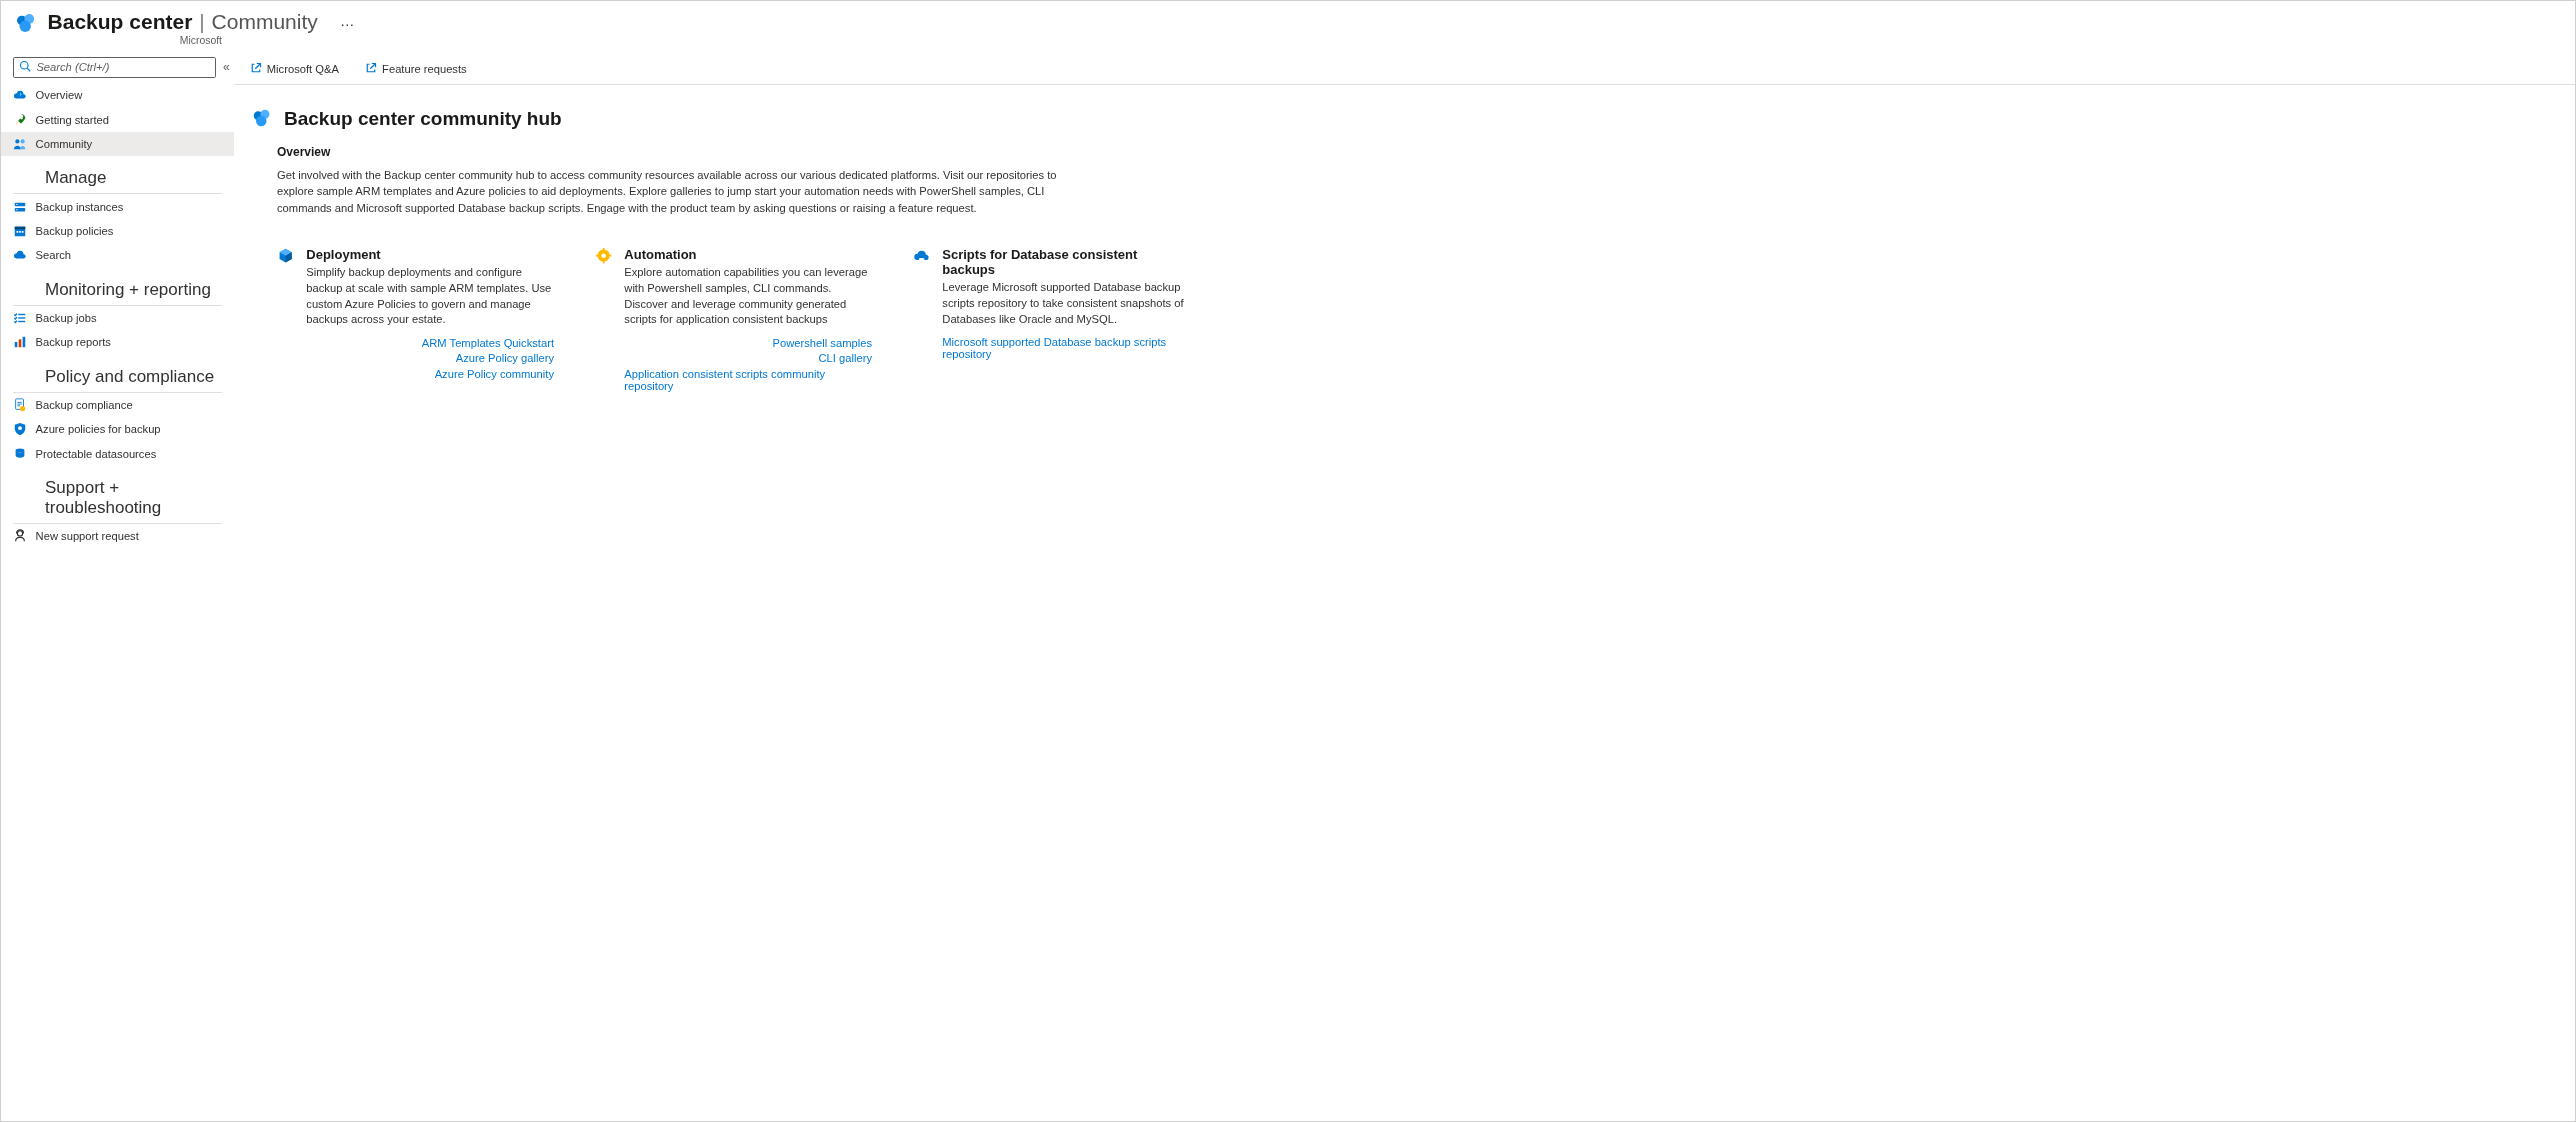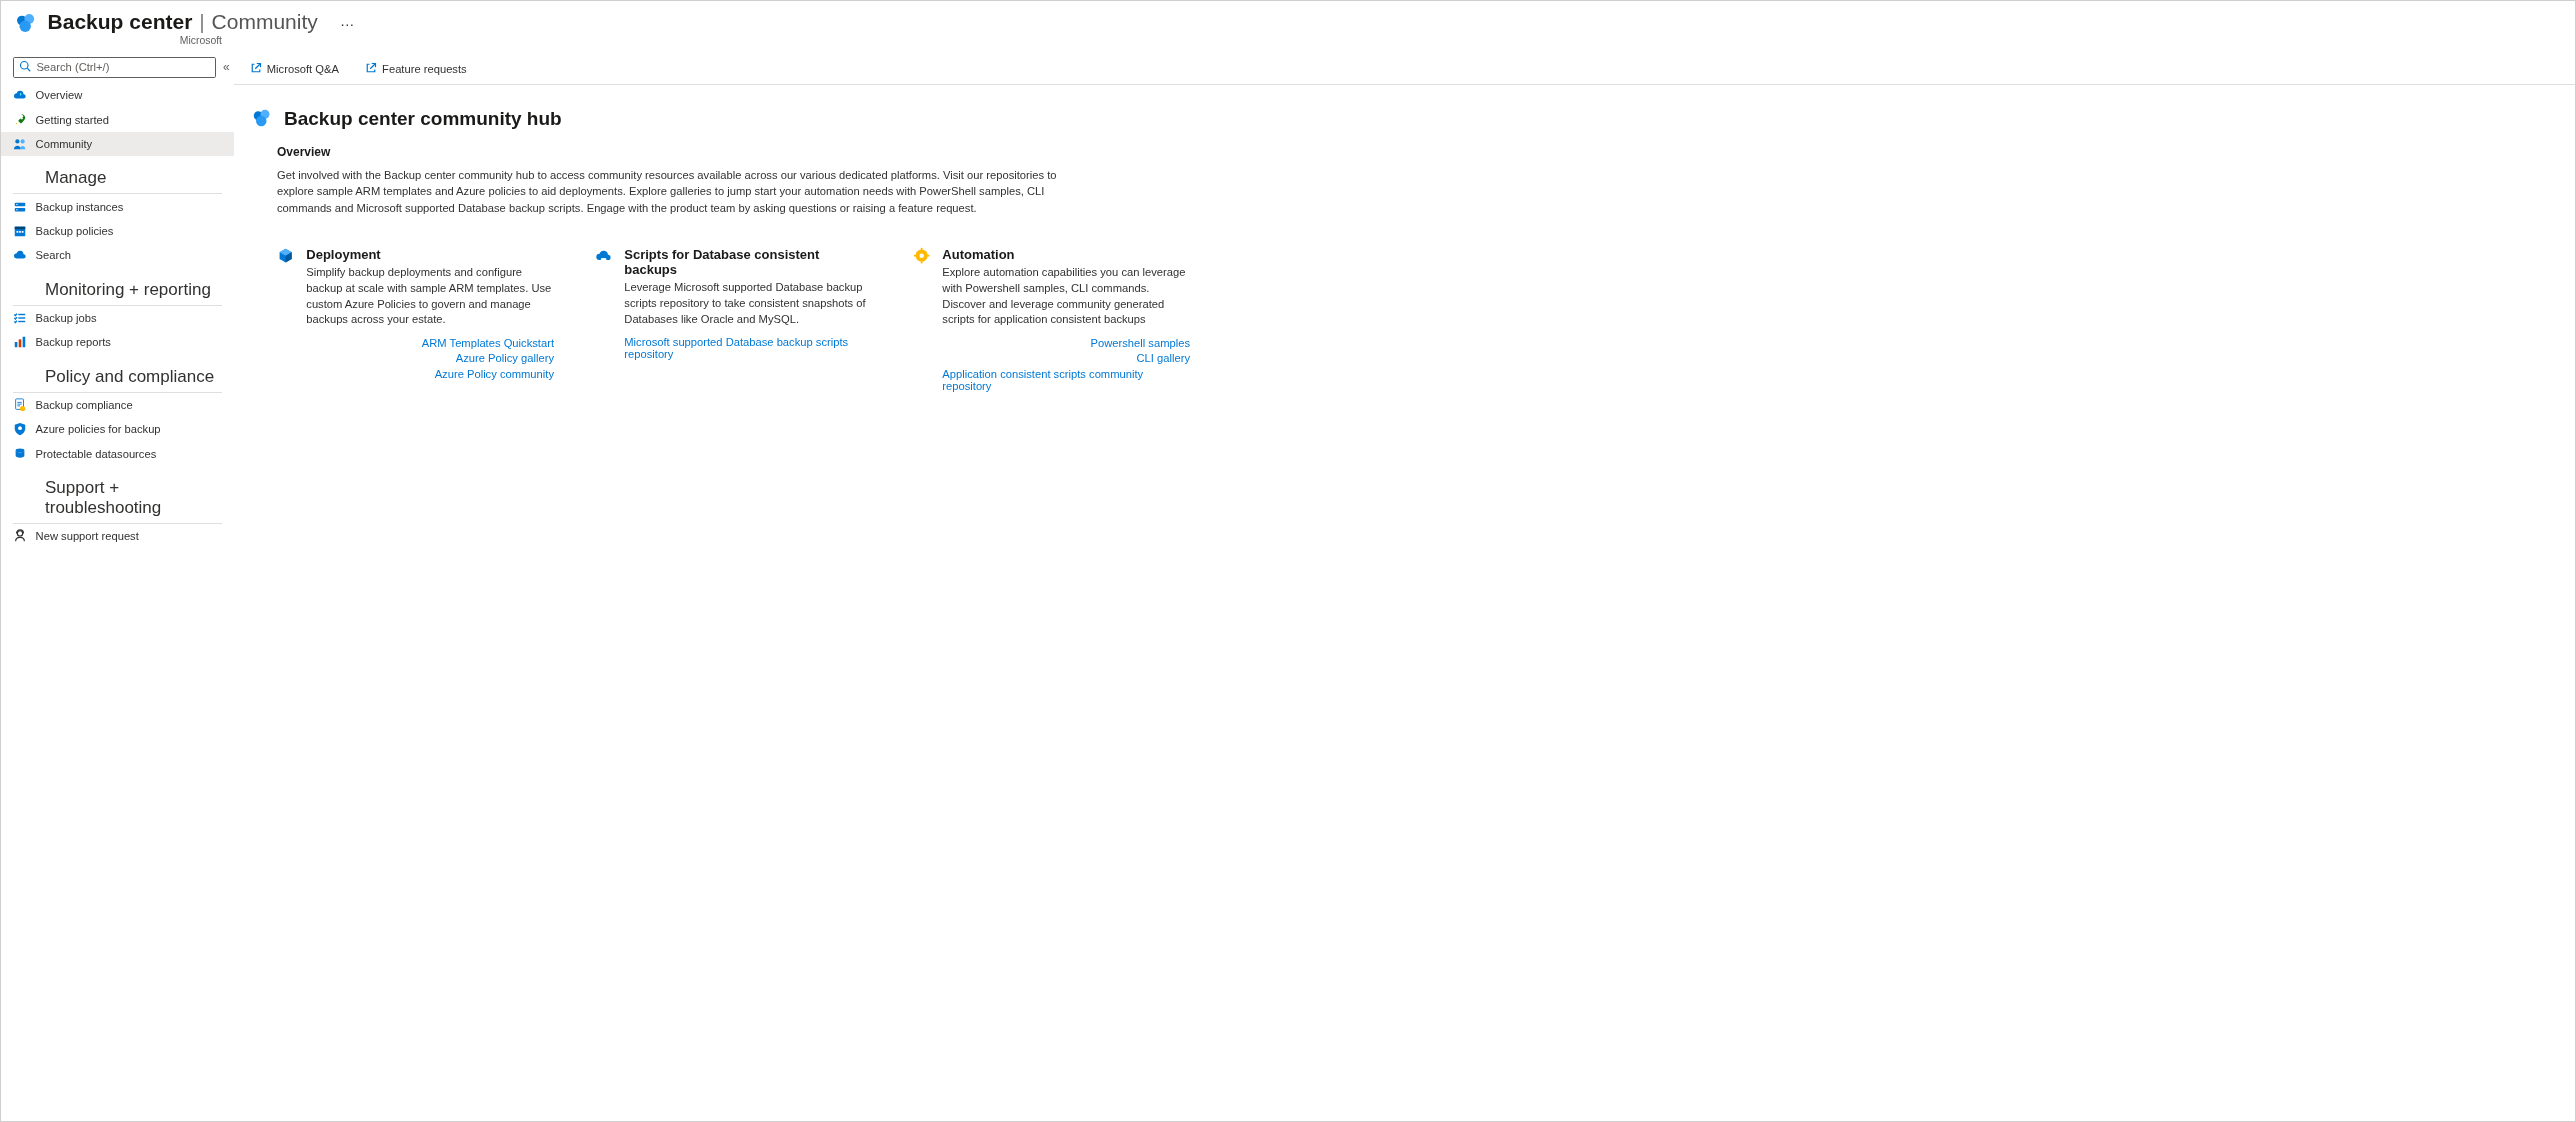--- a/index.html
+++ b/index.html
@@ -58,20 +58,21 @@
     color: #605e5c;
     background: #fff;
   }
   .search-input {
     border: none;
     outline: none;
     flex: 1;
     font-size: 11.2px;
     color: #323130;
     background: transparent;
+    font-style: italic;
   }
   .search-input::placeholder { color: #605e5c; }
   .collapse-chevrons { color: #605e5c; cursor: pointer; font-size: 12px; letter-spacing: -4.3px; }
 
   .nav-item {
     display: flex;
     align-items: center;
     gap: 8.6px;
     padding: 5.2px 12px;
     cursor: pointer;
@@ -387,33 +388,20 @@
                   <path fill="#50b0ff" d="M10 2l7 4-7 4-7-4 7-4z"></path>
                   <path fill="#005a9e" d="M10 10l7-4v8l-7 4V10z"></path>
                 </svg></span>
               <div class="card-body">
                 <div class="card-title">Deployment</div>
                 <div class="card-desc">Simplify backup deployments and configure backup at scale with sample ARM templates. Use custom Azure Policies to govern and manage backups across your estate.</div>
                 <div class="card-links">
                   <a>ARM Templates Quickstart</a>
                   <a>Azure Policy gallery</a>
                   <a>Azure Policy community</a>
-                </div>
-              </div>
-            </div>
-            <div class="card">
-              <span class="card-icon"><svg viewBox="0 0 20 20">
-                  <path fill="#0078d4" d="M15 9a5 5 0 00-9.7-1.3A3.6 3.6 0 005 15h10a3 3 0 000-6z"></path>
-                  <ellipse cx="10" cy="14" rx="3.5" ry="1.4" fill="#fff"></ellipse>
-                </svg></span>
-              <div class="card-body">
-                <div class="card-title">Scripts for Database consistent backups</div>
-                <div class="card-desc">Leverage Microsoft supported Database backup scripts repository to take consistent snapshots of Databases like Oracle and MySQL.</div>
-                <div class="card-links">
-                  <a>Microsoft supported Database backup scripts repository</a>
                 </div>
               </div>
             </div>
             <div class="card">
               <span class="card-icon"><svg viewBox="0 0 20 20">
                   <circle cx="10" cy="10" r="7" fill="#ffb900"></circle>
                   <circle cx="10" cy="10" r="2.6" fill="#fff"></circle>
                   <g fill="#ffb900">
                     <rect x="9" y="1" width="2" height="4"></rect>
                     <rect x="9" y="15" width="2" height="4"></rect>
@@ -424,19 +412,32 @@
               <div class="card-body">
                 <div class="card-title">Automation</div>
                 <div class="card-desc">Explore automation capabilities you can leverage with Powershell samples, CLI commands. Discover and leverage community generated scripts for application consistent backups</div>
                 <div class="card-links">
                   <a>Powershell samples</a>
                   <a>CLI gallery</a>
                   <a>Application consistent scripts community repository</a>
                 </div>
               </div>
             </div>
+            <div class="card">
+              <span class="card-icon"><svg viewBox="0 0 20 20">
+                  <path fill="#0078d4" d="M15 9a5 5 0 00-9.7-1.3A3.6 3.6 0 005 15h10a3 3 0 000-6z"></path>
+                  <ellipse cx="10" cy="14" rx="3.5" ry="1.4" fill="#fff"></ellipse>
+                </svg></span>
+              <div class="card-body">
+                <div class="card-title">Scripts for Database consistent backups</div>
+                <div class="card-desc">Leverage Microsoft supported Database backup scripts repository to take consistent snapshots of Databases like Oracle and MySQL.</div>
+                <div class="card-links">
+                  <a>Microsoft supported Database backup scripts repository</a>
+                </div>
+              </div>
+            </div>
           </div>
       </div>
     </main>
 
   </div>
 </div>
 
 
 </body></html>

